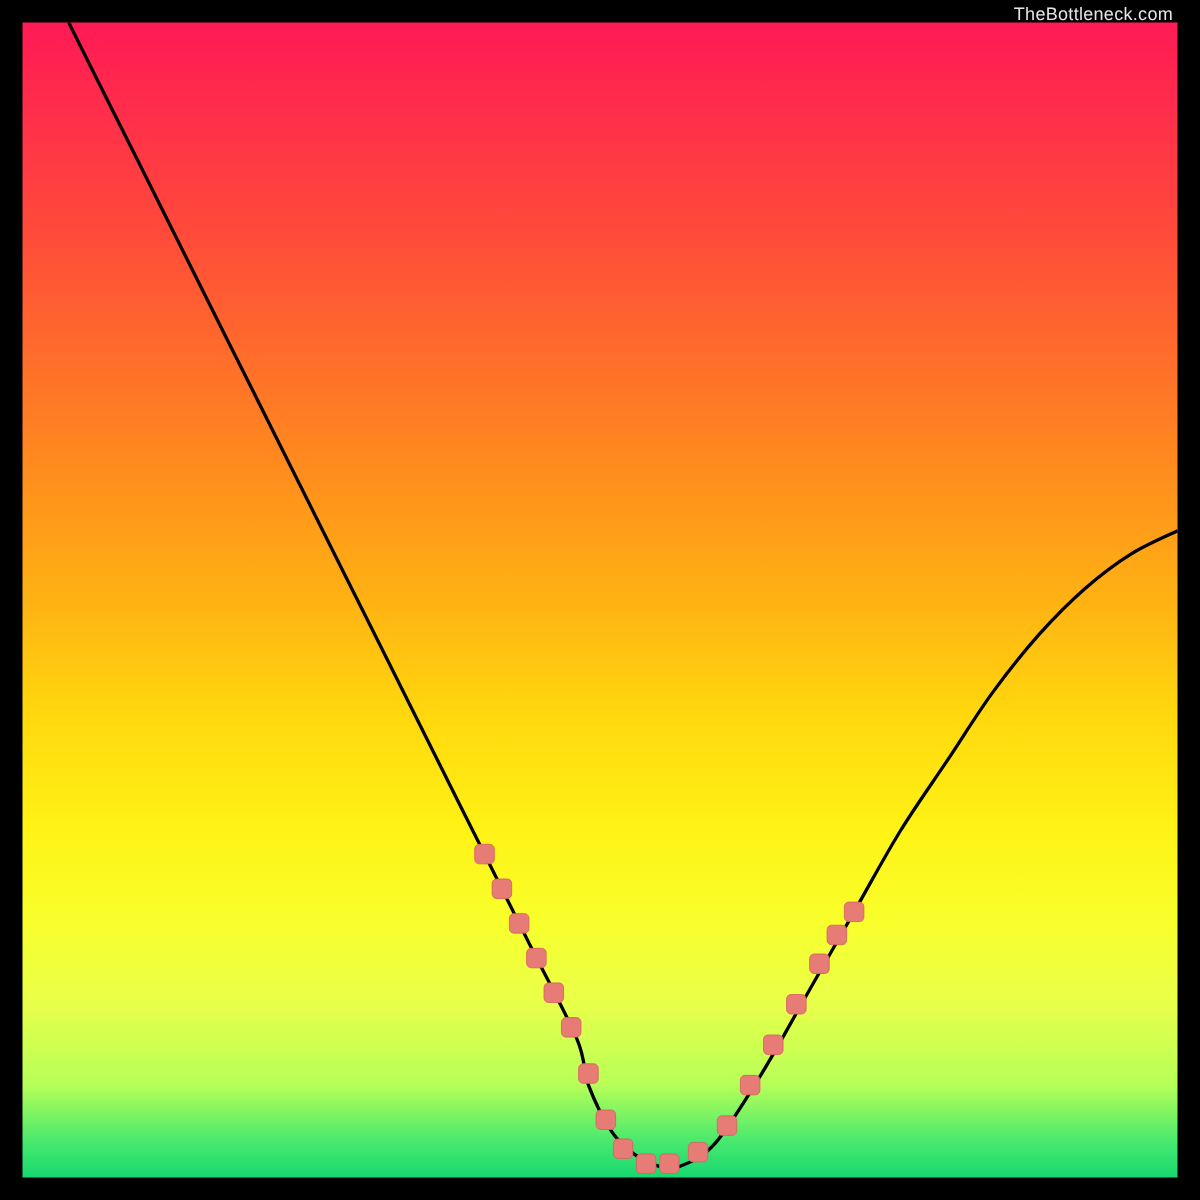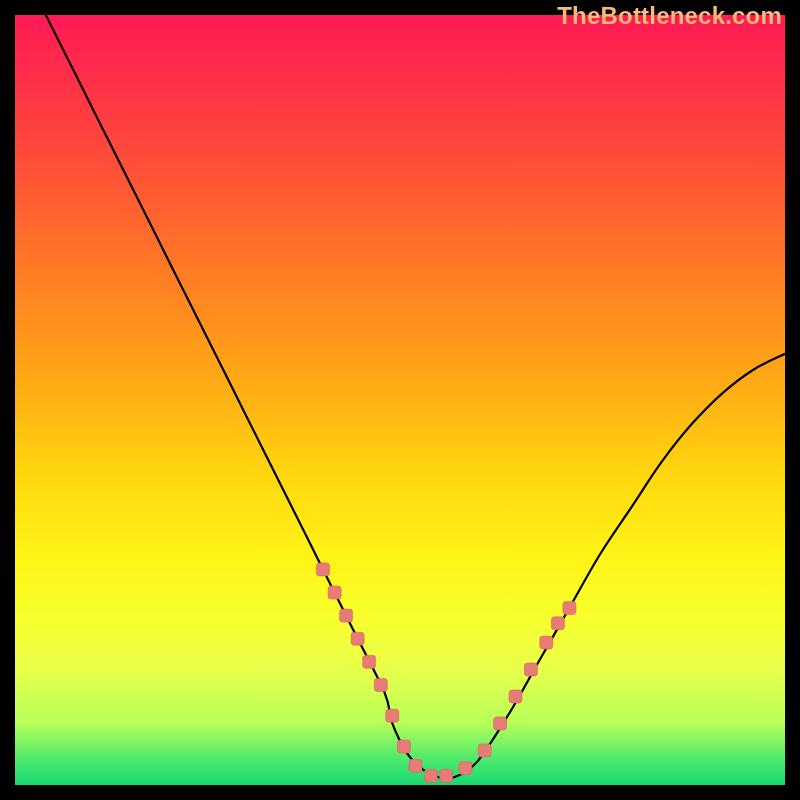--- a/index.html
+++ b/index.html
@@ -39,23 +39,23 @@
       #e8ff4a 85%,
       #b6ff58 92%,
       #46e86e 97%,
       #17d870 100%
     );
   }
   .watermark {
     position: absolute;
     top: 2px;
     right: 18px;
-    color: #fdba74;
-    font-size: 24px;
-    font-weight: 700;
+    color: #e5e5e5;
+    font-size: 12px;
+    font-weight: 400;
     letter-spacing: 0.2px;
     user-select: none;
   }
   svg.curve {
     position: absolute;
     left: 0;
     top: 0;
     width: 770px;
     height: 770px;
     overflow: visible;

